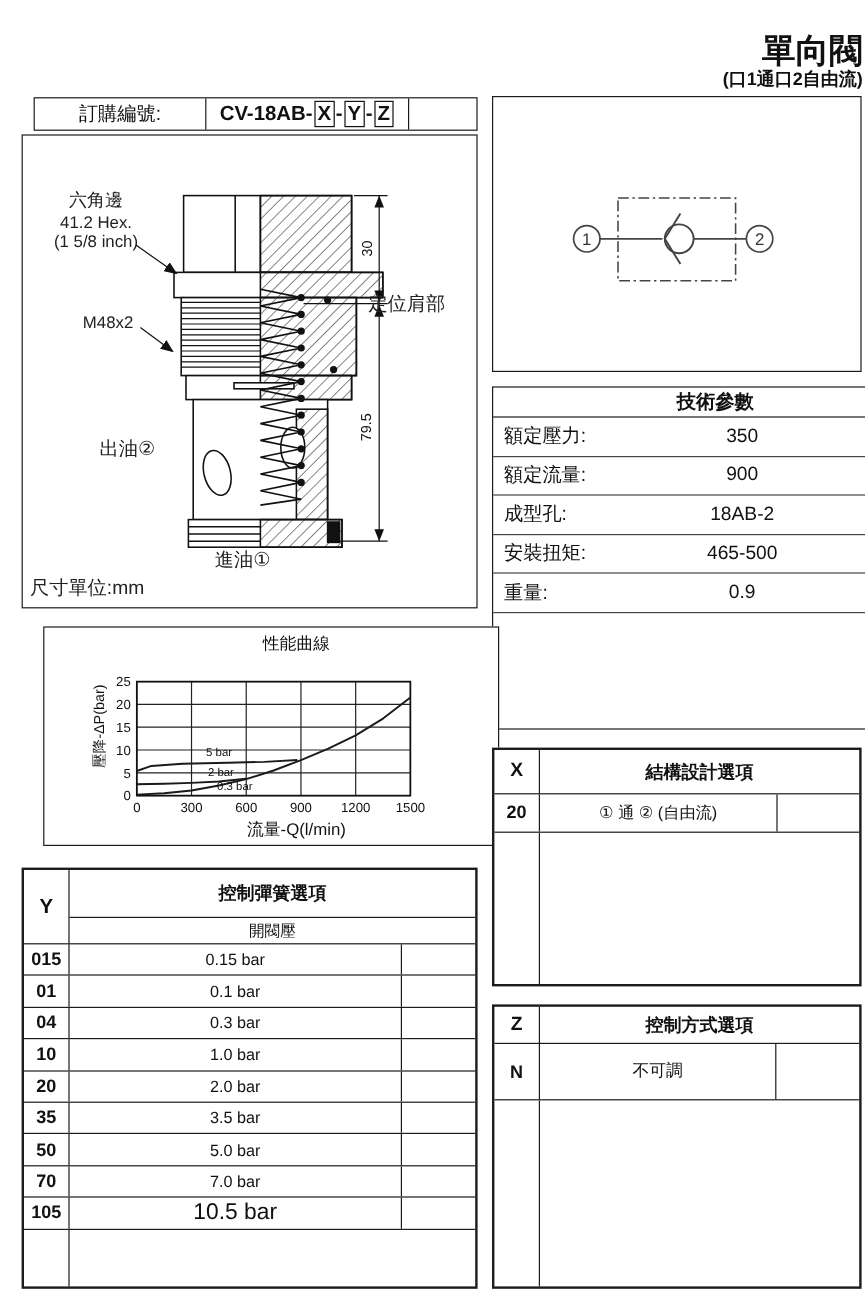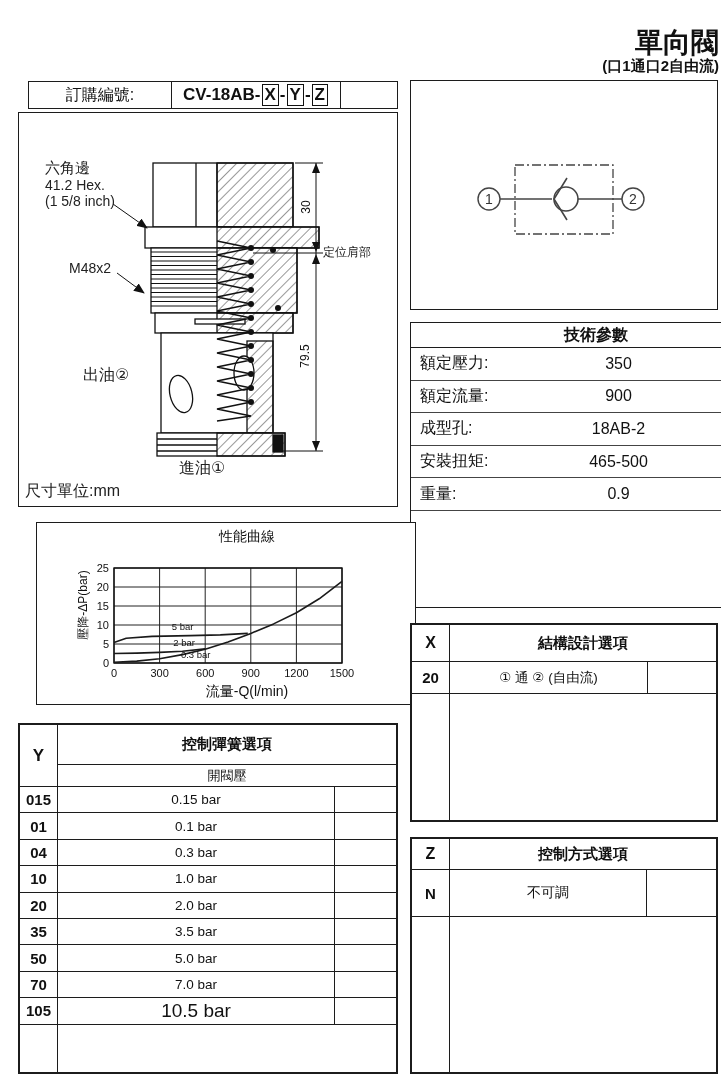--- a/index.html
+++ b/index.html
@@ -132,29 +132,29 @@
       </g>
       <g fill="#111">
         <polygon points="297,50 293,60 301,60"></polygon>
         <polygon points="297,139 293,129 301,129"></polygon>
         <polygon points="297,141 293,151 301,151"></polygon>
         <polygon points="297,338 293,328 301,328"></polygon>
       </g>
       <text transform="translate(291,94) rotate(-90)" text-anchor="middle" font-size="12" fill="#111">30</text>
       <text transform="translate(290,243) rotate(-90)" text-anchor="middle" font-size="12" fill="#111">79.5</text>
     </svg>
-    <div class="drawlabel" style="left:26px;top:46px;">
+    <div class="drawlabel" style="left:26px;top:46px;text-align:center;">
       <div style="font-size:15px;">六角邊</div>
       <div>41.2 Hex.</div>
       <div>(1 5/8 inch)</div>
     </div>
     <div class="drawlabel" style="left:50px;top:147px;">M48x2</div>
     <div class="drawlabel" style="left:64px;top:253px;font-size:16px;">出油②</div>
     <div class="drawlabel" style="left:160px;top:346px;font-size:16px;">進油①</div>
-    <div class="drawlabel" style="left:304px;top:132px;font-size:12px;">定位肩部</div>
+    <div class="drawlabel" style="left:288px;top:132px;font-size:16px;">定位肩部</div>
     <div class="drawlabel" style="left:6px;top:369px;font-size:16px;">尺寸單位:mm</div>
   </div>
 
   <div class="abs panel" style="left:410px;top:80px;width:308px;height:230px;">
     <svg width="305" height="227" viewBox="0 0 305 227">
       <rect x="104" y="84" width="98" height="69" fill="none" stroke="#444" stroke-width="1.3" stroke-dasharray="9 3 2 3"></rect>
       <line x1="89" y1="118" x2="141" y2="118" stroke="#444" stroke-width="1.4"></line>
       <line x1="167" y1="118" x2="211" y2="118" stroke="#444" stroke-width="1.4"></line>
       <circle cx="155" cy="118" r="12" fill="none" stroke="#444" stroke-width="1.6"></circle>
       <polyline points="156,97 143,118 156,139" fill="none" stroke="#444" stroke-width="1.6"></polyline>

